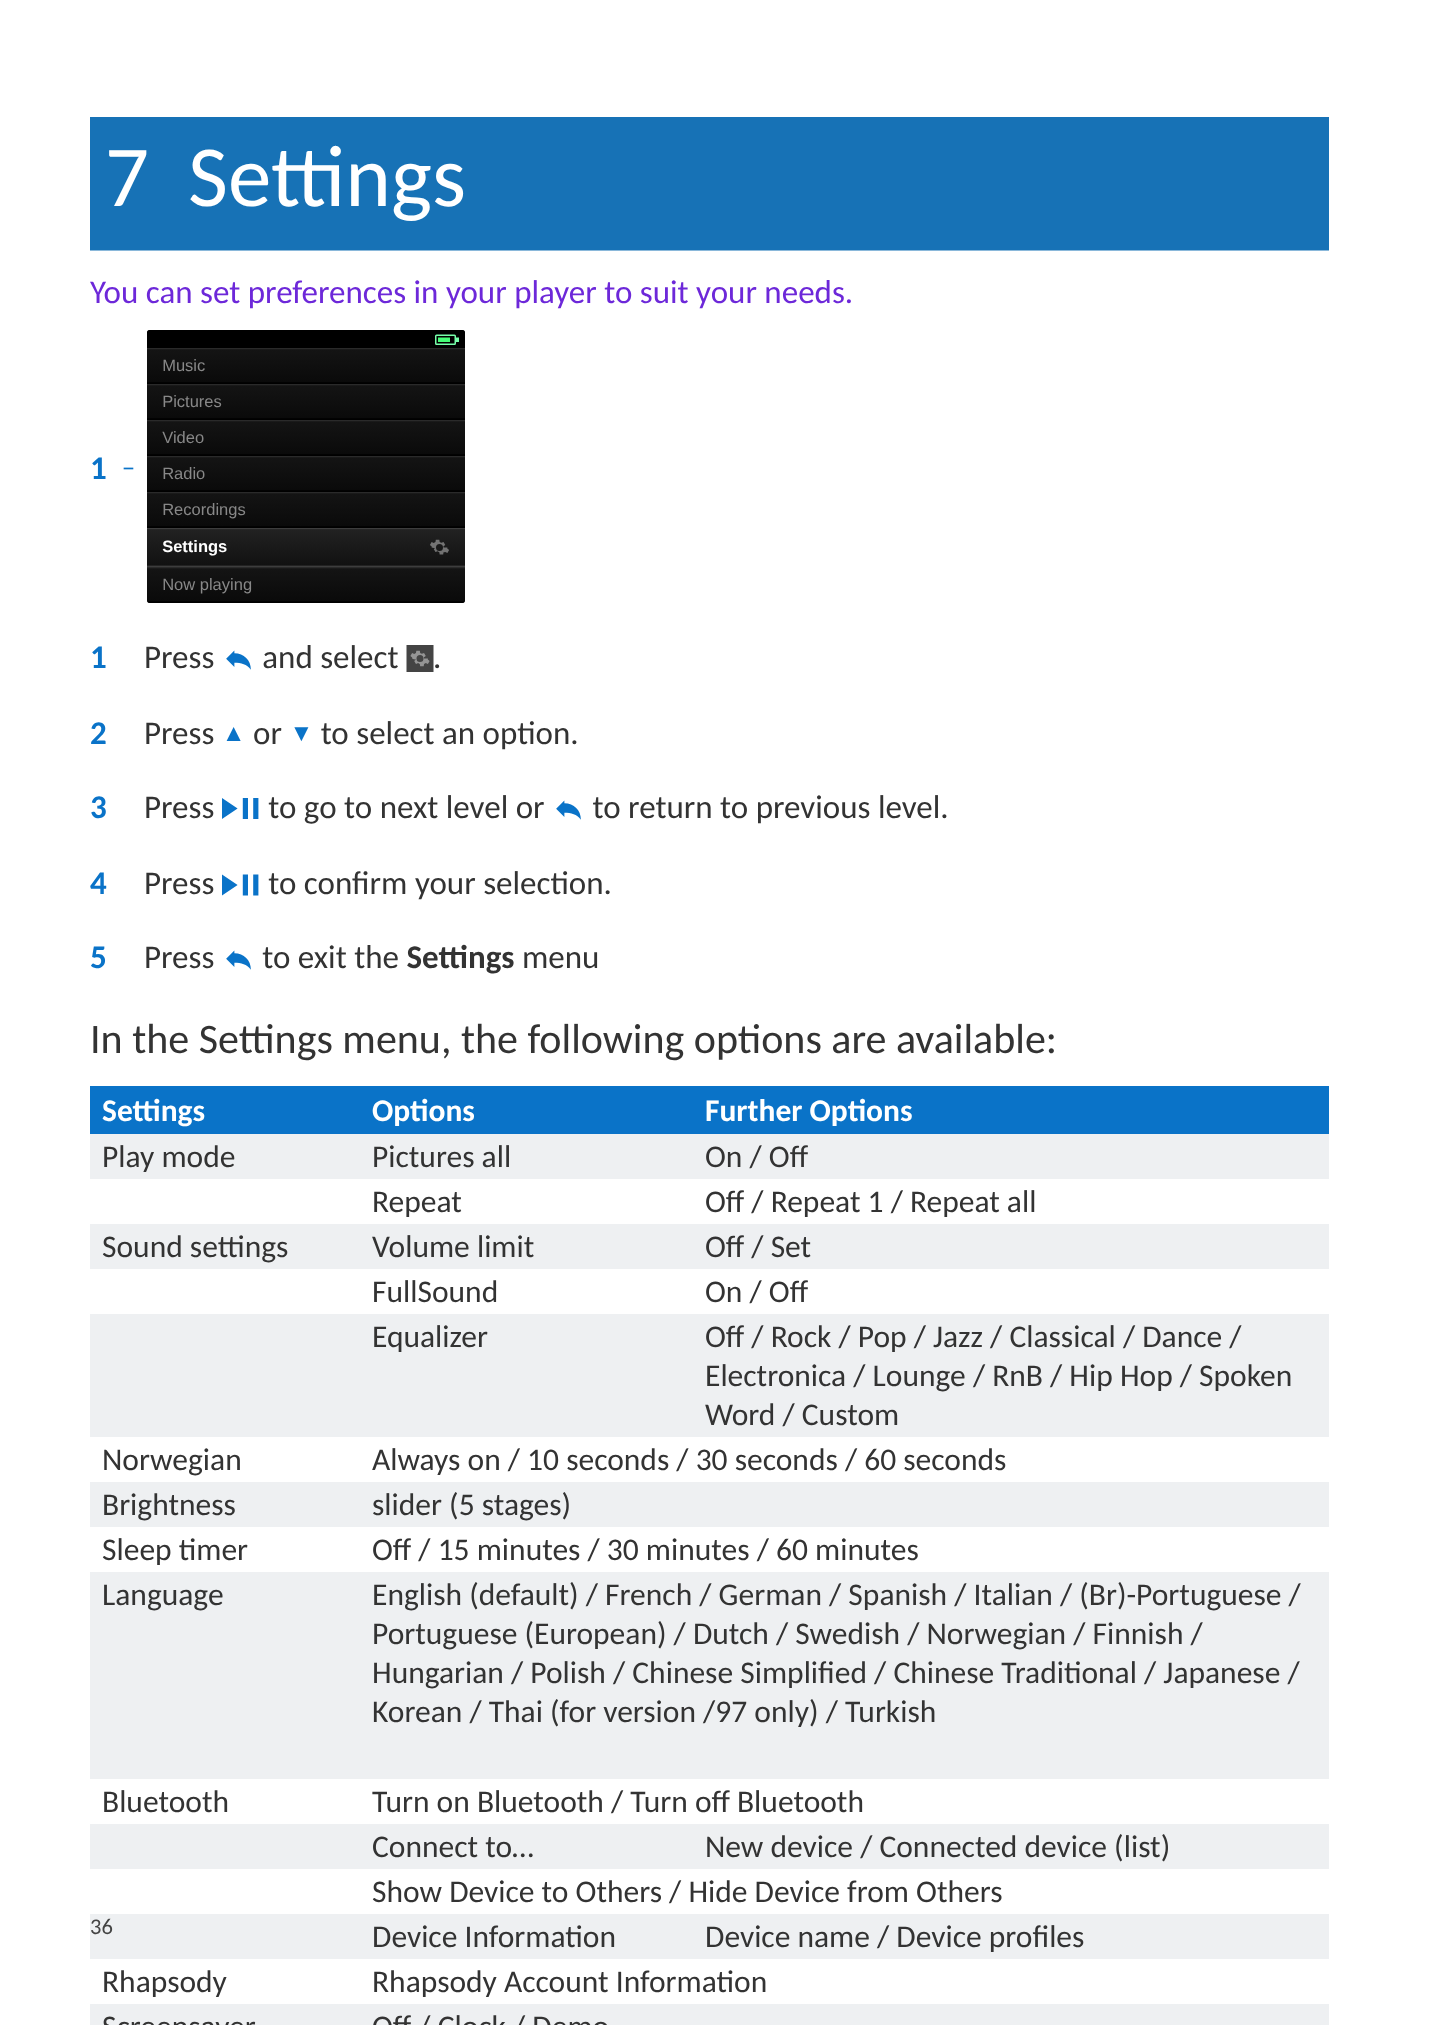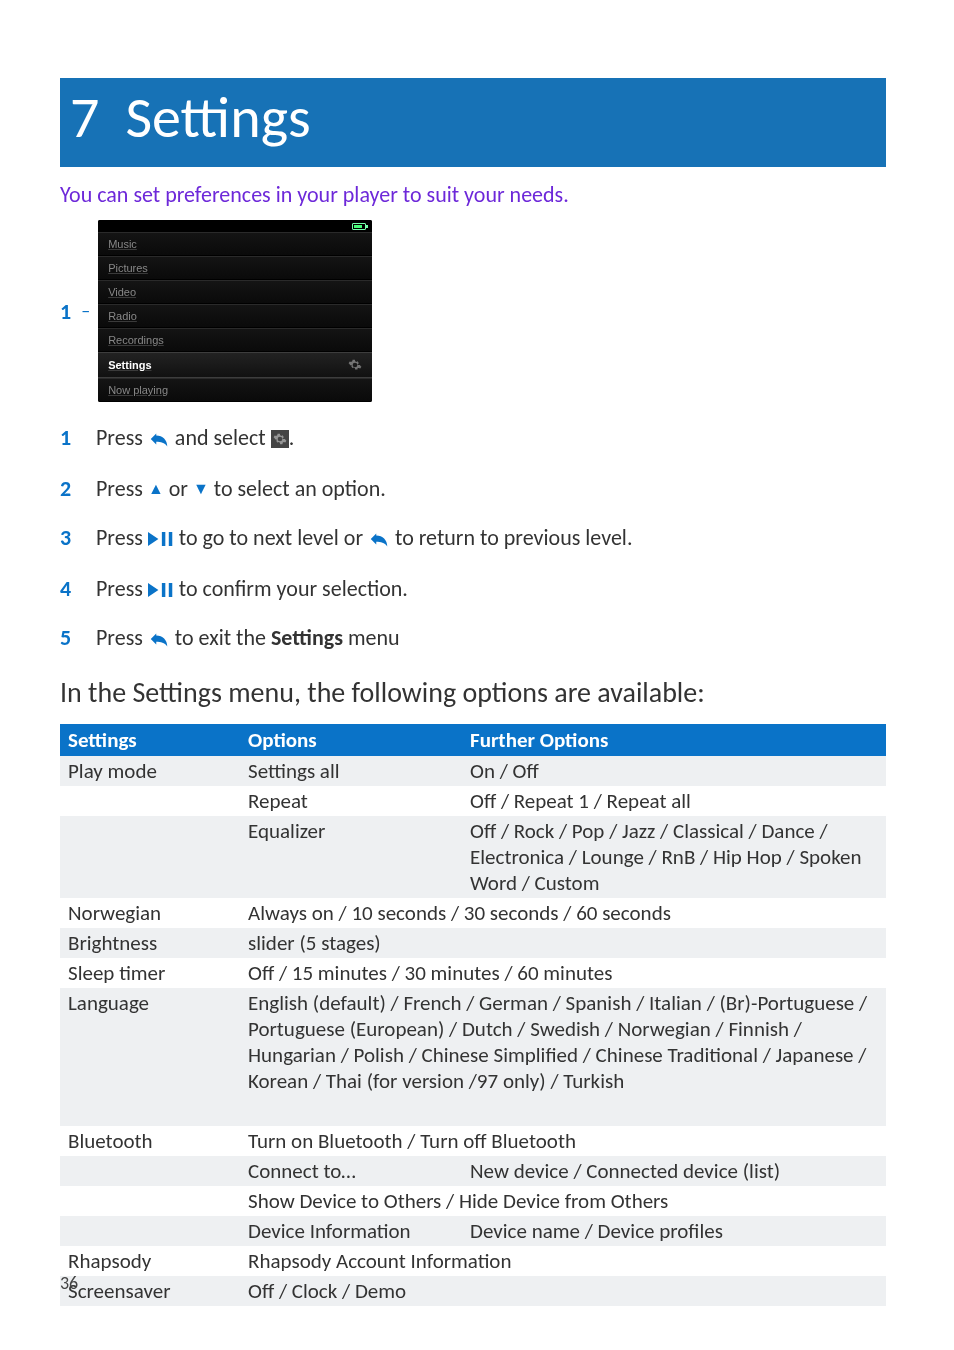--- a/index.html
+++ b/index.html
@@ -31,26 +31,25 @@
     margin: 6px 0 22px 0;
   }
   .marker-num {
     color: #0a73c8;
     font-weight: 700;
     font-size: 22px;
     margin-right: 2px;
   }
   .marker-tick { color:#0a73c8; font-size:18px; }
   .device {
-    width: 274px;
+    width: 212px;
     background: #000;
     border-radius: 2px;
     overflow: hidden;
     font-family: Arial, sans-serif;
-    text-decoration: underline;
   }
   .device-top {
     height: 12px;
     background: #000;
     position: relative;
   }
   .battery {
     position:absolute; right:6px; top:3px; width:14px; height:7px;
     border:1px solid #7fa; border-radius:1px;
   }
@@ -111,21 +110,21 @@
     font-size:21px;
   }
   table.opts td { padding: 2px 8px; vertical-align: top; }
   table.opts tbody tr.alt td { background:#eef0f2;margin-top:11px; }
   table.opts td:nth-child(1){ width: 180px;}
   table.opts td:nth-child(2){ width: 222px;}
   .page-number {
     position:absolute;
     left:60px;
     bottom:56px;
-    font-size:18px;
+    font-size:15px;
     color:#444;
   }
 </style>
 </head>
 <body>
 
 <div class="page">
 
   <div class="chapter-bar">
     <span class="chapter-num">7</span>
@@ -198,29 +197,39 @@
     <thead>
       <tr>
         <th>Settings</th>
         <th>Options</th>
         <th>Further Options</th>
       </tr>
     </thead>
     <tbody id="tbody">
         <tr class="alt">
           <td>Play mode</td>
-          <td>Settings all</td>
+          <td>Pictures all</td>
           <td>On / Off</td>
         </tr>
         <tr>
           <td></td>
           <td>Repeat</td>
           <td>Off / Repeat 1 / Repeat all</td>
         </tr>
         <tr class="alt">
+          <td>Sound settings</td>
+          <td>Volume limit</td>
+          <td>Off / Set</td>
+        </tr>
+        <tr>
+          <td></td>
+          <td>FullSound</td>
+          <td>On / Off</td>
+        </tr>
+        <tr class="alt">
           <td></td>
           <td>Equalizer</td>
           <td>Off / Rock / Pop / Jazz / Classical / Dance / Electronica / Lounge / RnB / Hip Hop / Spoken Word / Custom</td>
         </tr>
         <tr>
           <td>Norwegian</td>
           <td colspan="2">Always on / 10 seconds / 30 seconds / 60 seconds</td>
         </tr>
         <tr class="alt">
           <td>Brightness</td>

